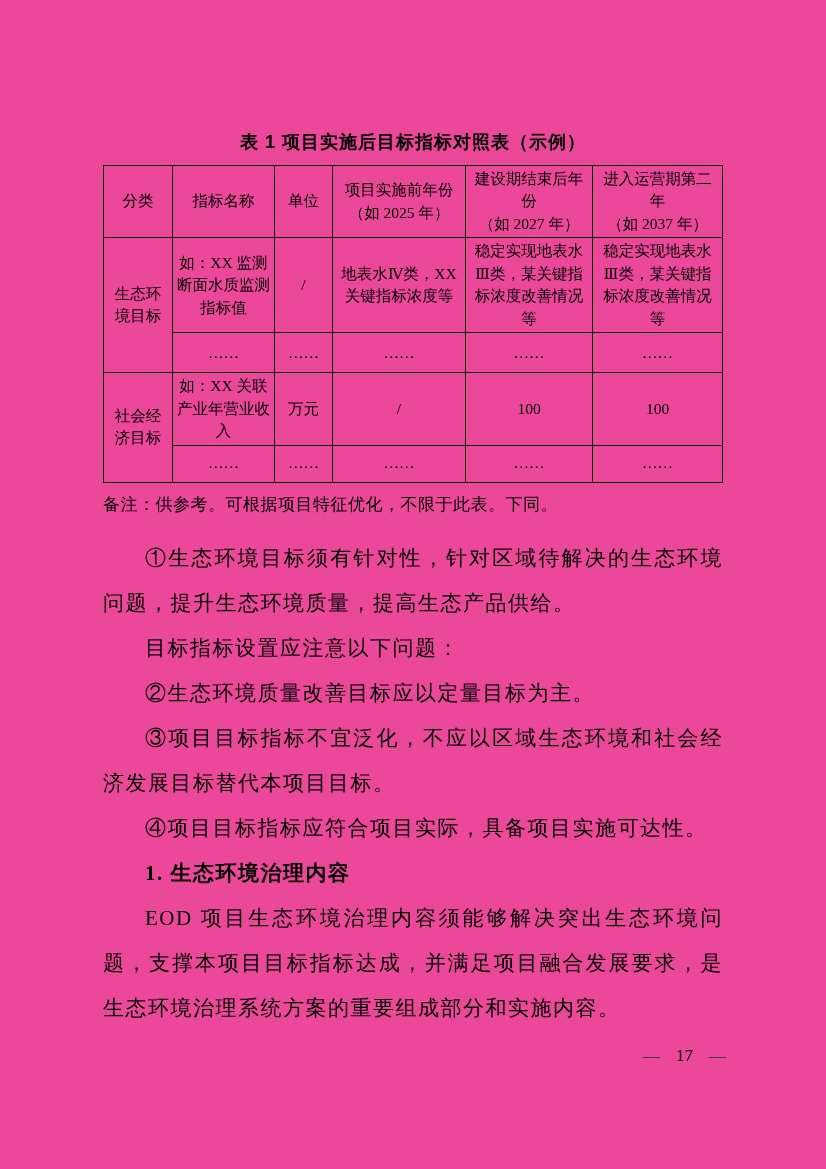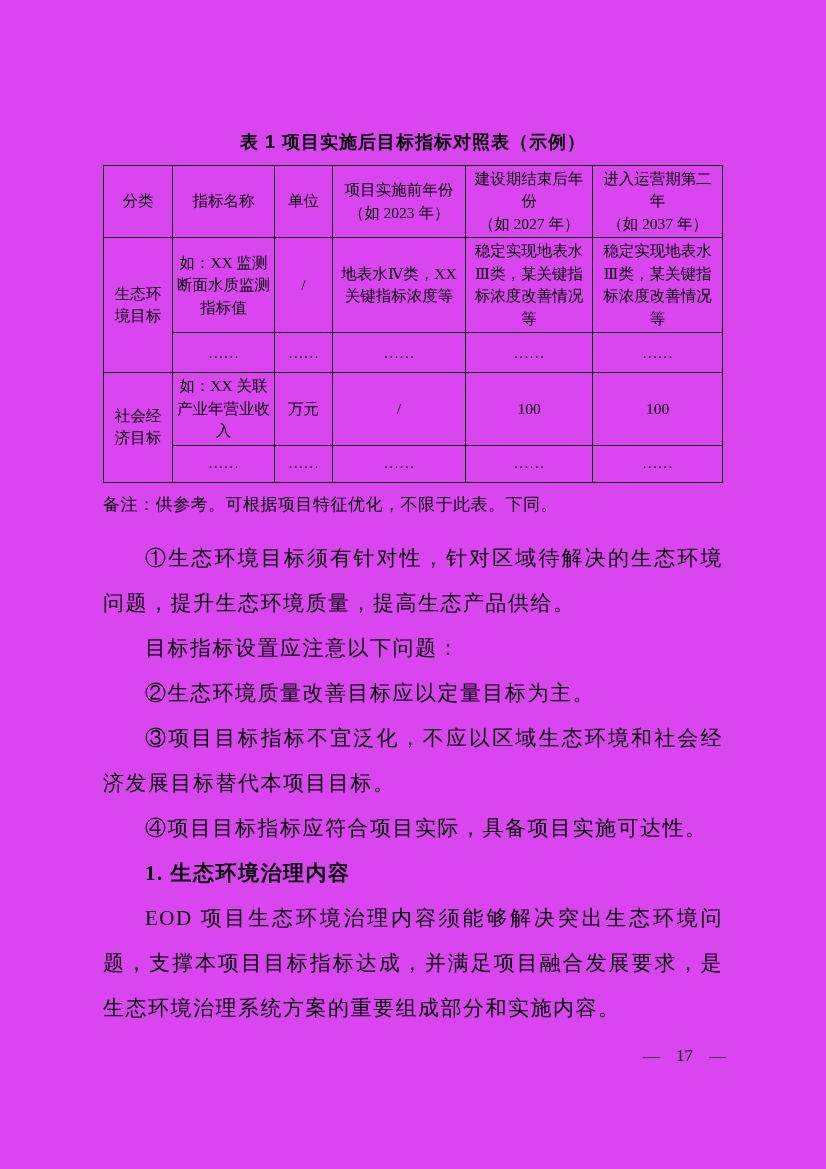--- a/index.html
+++ b/index.html
@@ -1,20 +1,20 @@
 <!DOCTYPE html>
 <html><head>
 <meta charset="utf-8">
 <style>
   html,body { margin:0; padding:0; background:#ffffff; }
   .page {
     position:relative;
     width:826px; height:1169px;
     box-sizing:border-box;
-    background:#d946ef;
+    background:#ec4899;
     padding:130px 103px 0 103px;
     font-family:"Liberation Serif","DejaVu Serif",serif;
     color:#000;
   }
   .table-title {
     text-align:center;
     font-family:"Liberation Sans","DejaVu Sans",sans-serif;
     font-weight:bold;
     font-size:18px;
     letter-spacing:1px;
@@ -91,21 +91,21 @@
         <span class="hdr-line">分类</span>
       </th>
       <th>
         <span class="hdr-line">指标名称</span>
       </th>
       <th>
         <span class="hdr-line">单位</span>
       </th>
       <th>
         <span class="hdr-line">项目实施前年份</span>
-        <span class="hdr-line">（如 2023 年）</span>
+        <span class="hdr-line">（如 2025 年）</span>
       </th>
       <th>
         <span class="hdr-line">建设期结束后年份</span>
         <span class="hdr-line">（如 2027 年）</span>
       </th>
       <th>
         <span class="hdr-line">进入运营期第二年</span>
         <span class="hdr-line">（如 2037 年）</span>
       </th>
     </tr>

